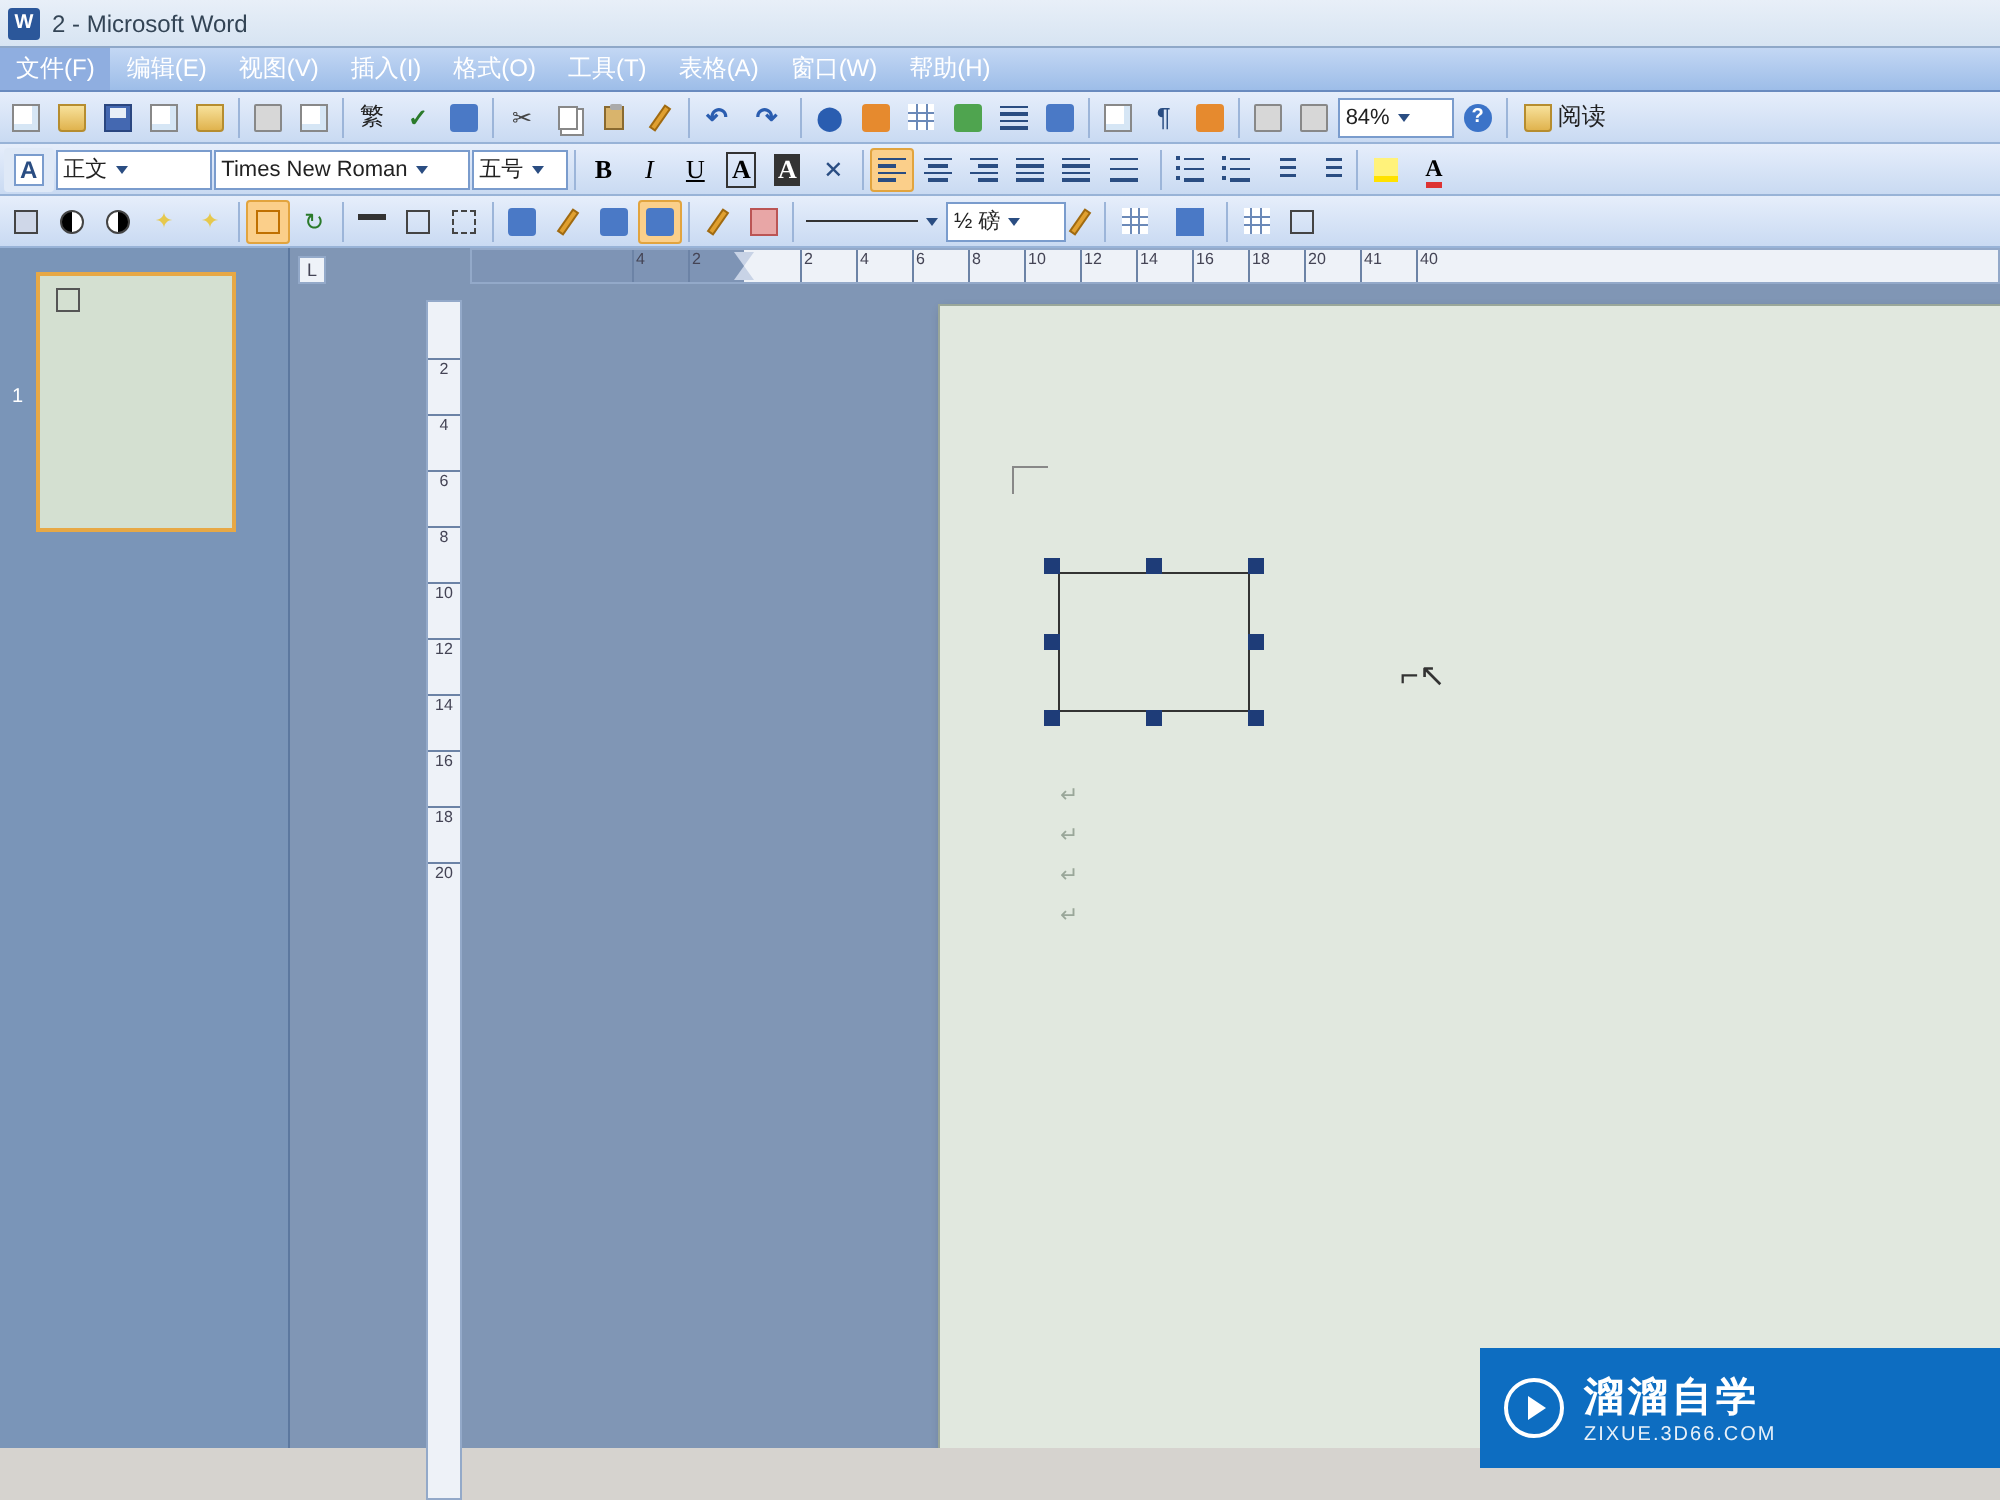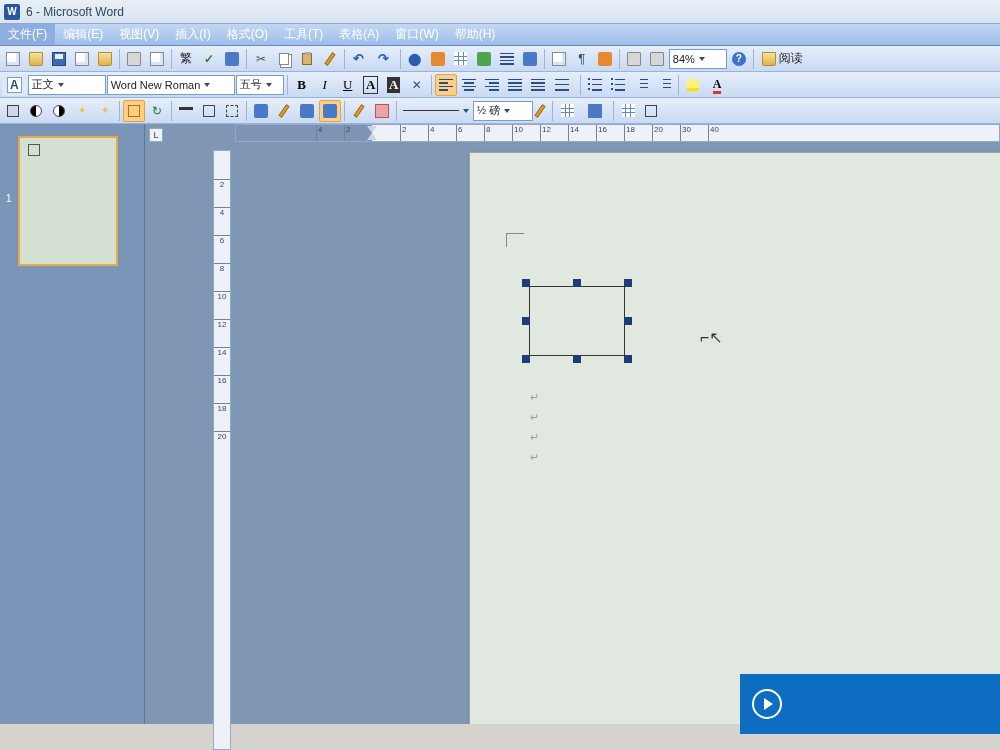--- a/index.html
+++ b/index.html
@@ -108,21 +108,21 @@
   .watermark .wm-sub { font-size:10px; letter-spacing:1px; opacity:.9; }
   
   .txt { color:#222; }
   .chinese { font-family: "Microsoft YaHei", SimSun, sans-serif; }
 </style>
 </head>
 <body>
 
 <div class="titlebar">
   <div class="app-icon">W</div>
-  <div class="title">6 - Microsoft Word</div>
+  <div class="title">2 - Microsoft Word</div>
 </div>
 
 <div class="menubar">
   <div class="menu-item">文件(F)</div>
   <div class="menu-item">编辑(E)</div>
   <div class="menu-item">视图(V)</div>
   <div class="menu-item">插入(I)</div>
   <div class="menu-item">格式(O)</div>
   <div class="menu-item">工具(T)</div>
   <div class="menu-item">表格(A)</div>
@@ -250,21 +250,21 @@
 
 <div class="toolbar">
   <div class="tbtn wide" style="background:#dfe9f7;">
       <span style="color:#2a4d82;font-weight:bold;border:1px solid #7a9ccd;padding:0 2px;background:#fff;">A</span>
     </div>
   <div class="dropdown" style="width:78px;">
       <span class="chinese">正文</span>
       <span class="dd-arrow"></span>
     </div>
   <div class="dropdown" style="width:128px;">
-      <span>Word New Roman</span>
+      <span>Times New Roman</span>
       <span class="dd-arrow"></span>
     </div>
   <div class="dropdown" style="width:48px;">
       <span class="chinese">五号</span>
       <span class="dd-arrow"></span>
     </div>
   <div class="sep"></div>
   <div class="tbtn">
       <span class="i-bold">B</span>
     </div>
@@ -504,21 +504,21 @@
           <div class="htick" style="left: 164px;">2</div>
           <div class="htick" style="left: 192px;">4</div>
           <div class="htick" style="left: 220px;">6</div>
           <div class="htick" style="left: 248px;">8</div>
           <div class="htick" style="left: 276px;">10</div>
           <div class="htick" style="left: 304px;">12</div>
           <div class="htick" style="left: 332px;">14</div>
           <div class="htick" style="left: 360px;">16</div>
           <div class="htick" style="left: 388px;">18</div>
           <div class="htick" style="left: 416px;">20</div>
-          <div class="htick" style="left: 444px;">30</div>
+          <div class="htick" style="left: 444px;">41</div>
           <div class="htick" style="left: 472px;">40</div>
         </div>
 
       <div class="page">
         <div class="margin-mark"></div>
 
         <div class="shape-sel">
           <div class="rect"></div>
           <div class="handle h-nw"></div>
           <div class="handle h-n"></div>
@@ -536,13 +536,17 @@
         <span class="para-mark" style="top:258px;">↵</span>
         <span class="para-mark" style="top:278px;">↵</span>
         <span class="para-mark" style="top:298px;">↵</span>
       </div>
     </div>
   </div>
 </div>
 
 <div class="watermark">
   <div class="play"></div>
+  <div class="wm-text">
+    <div class="wm-title chinese">溜溜自学</div>
+    <div class="wm-sub">ZIXUE.3D66.COM</div>
+  </div>
 </div>
 
 </body></html>

